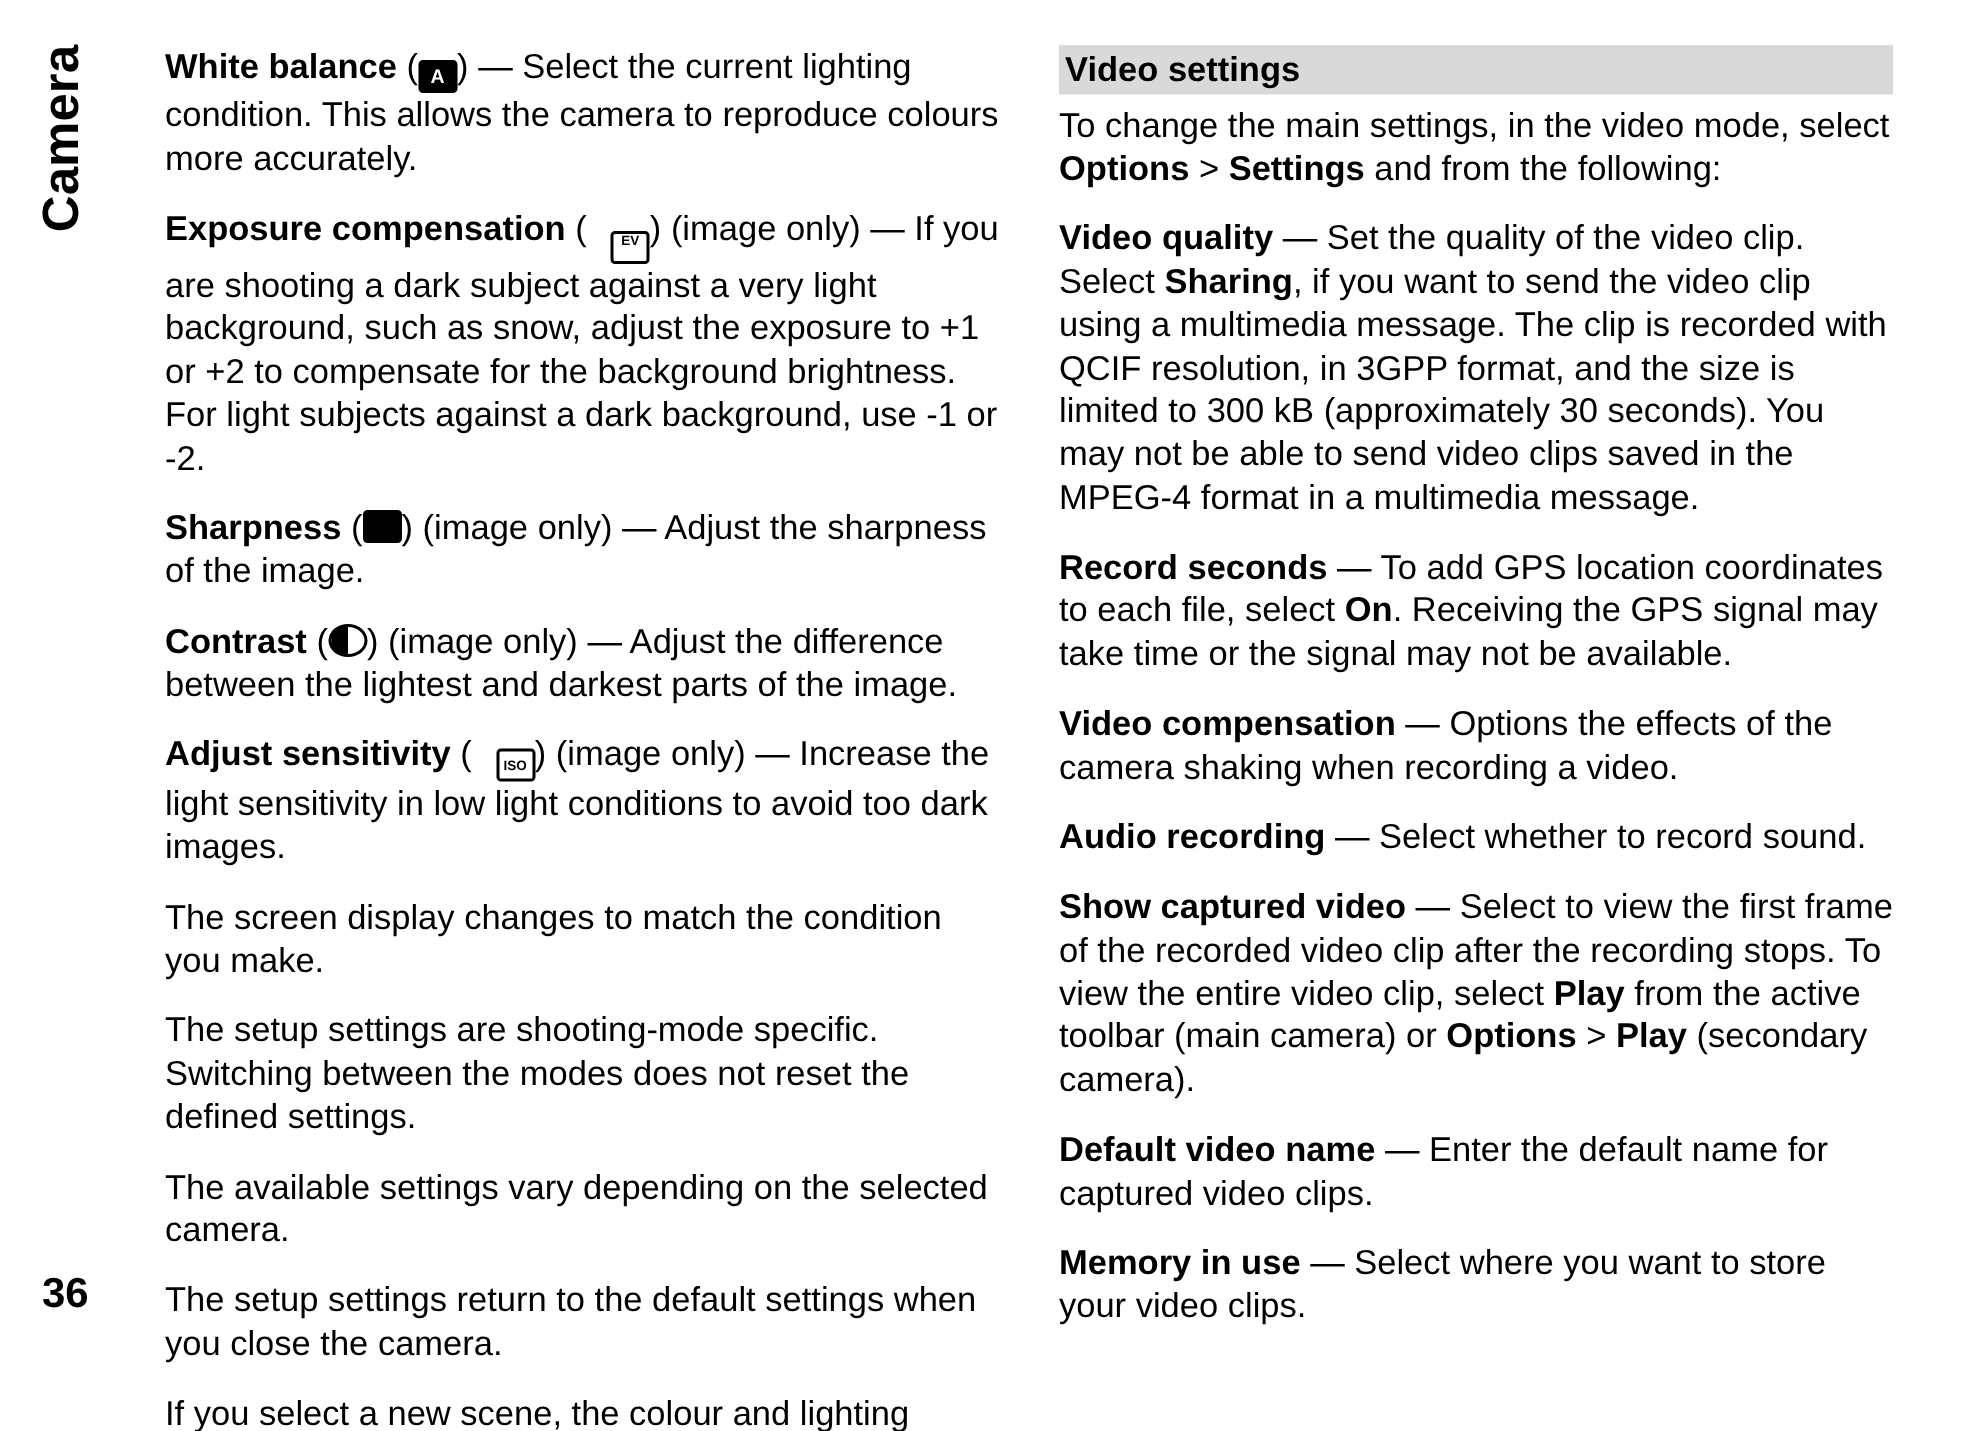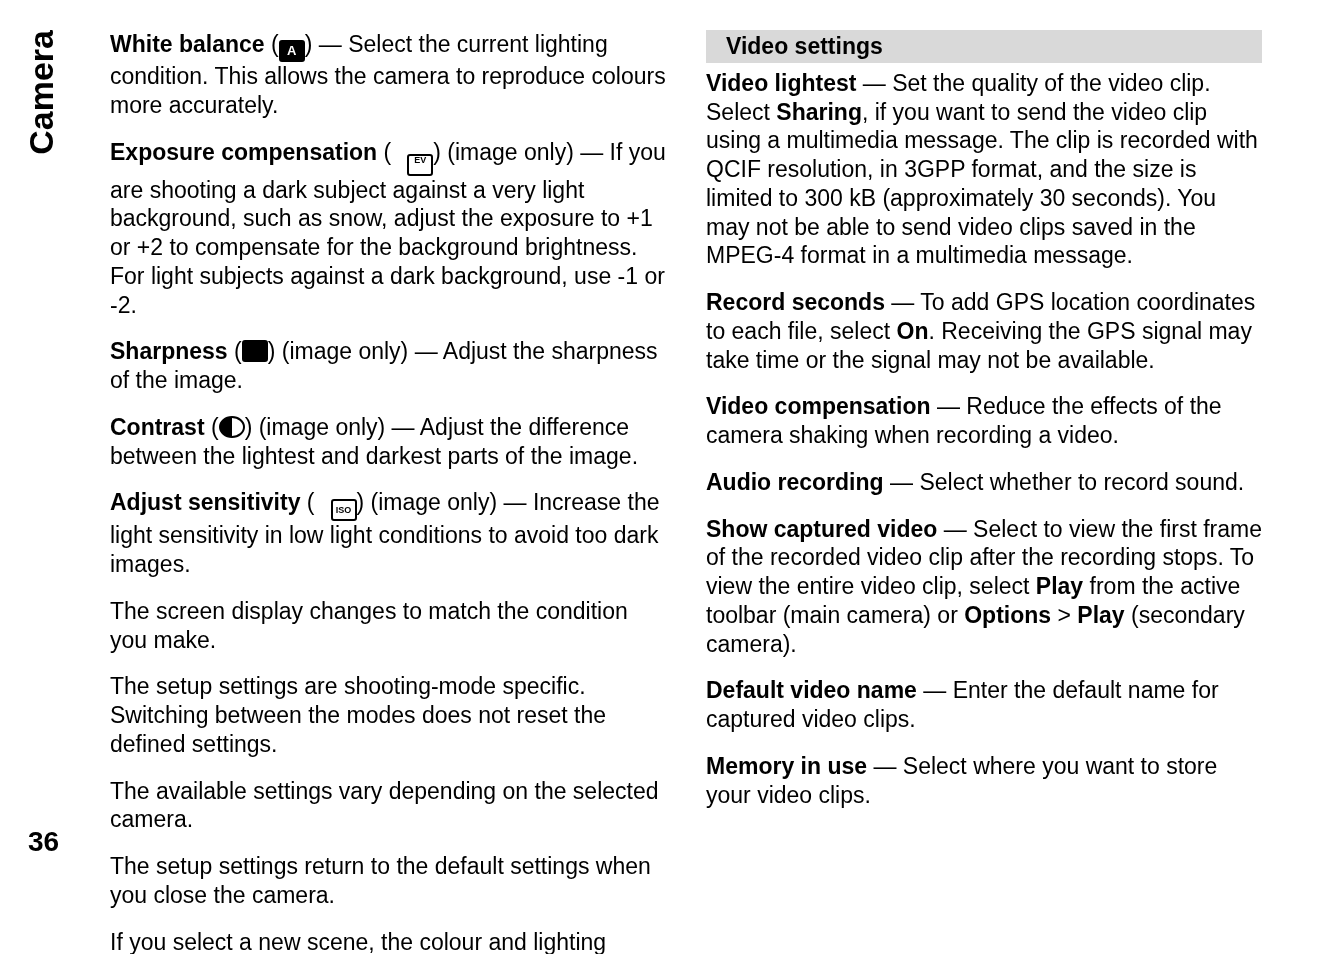--- a/index.html
+++ b/index.html
@@ -15,21 +15,21 @@
     left: 22px;
     top: 30px;
     writing-mode: vertical-rl;
     transform: rotate(180deg);
     font-weight: 700;
     font-size: 34px;
   }
   .pagenum {
     position: absolute;
     left: 28px;
-    bottom: 96px;
+    bottom: 76px;
     font-weight: 700;
     font-size: 28px;
   }
   .columns {
     display: flex;
     gap: 40px;
     margin-left: 50px;
   }
   .col {
     width: 560px;
@@ -46,21 +46,21 @@
     font-size: 13px;
     font-weight: 700;
     text-align: center;
     line-height: 18px;
     vertical-align: -3px;
   }
   .icon.filled { background: #000; color: #fff; }
   .section-header {
     background: #d9d9d9;
     font-weight: 700;
-    padding: 2px 20px;
+    padding: 2px 4px;
     margin-bottom: 6px;
   }
   b { font-weight: 700; }
 </style>
 </head>
 <body>
 
 <div class="page">
 
   <div class="sidetab">Camera</div>
@@ -105,31 +105,34 @@
       <div class="para">The available settings vary depending on the selected camera.</div>
       <div class="para">The setup settings return to the default settings when you close the camera.</div>
       <div class="para">If you select a new scene, the colour and lighting settings are replaced by the selected scene. You can change the setup settings after selecting a scene if needed.</div>
 
     </div>
 
     <div class="col">
 
       <div class="section-header">Video settings</div>
 
+      <div class="para">
+        <span>To change the main settings, in the video mode, select </span><b>Options</b><span> &gt; </span><b>Settings</b><span> and from the following:</span>
+      </div>
 
       <div class="para">
-        <b>Video lightest</b><span>  — Set the quality of the video clip. Select </span><b>Sharing</b><span>, if you want to send the video clip using a multimedia message. The clip is recorded with QCIF resolution, in 3GPP format, and the size is limited to 300 kB (approximately 30 seconds). You may not be able to send video clips saved in the MPEG-4 format in a multimedia message.</span>
+        <b>Video quality</b><span>  — Set the quality of the video clip. Select </span><b>Sharing</b><span>, if you want to send the video clip using a multimedia message. The clip is recorded with QCIF resolution, in 3GPP format, and the size is limited to 300 kB (approximately 30 seconds). You may not be able to send video clips saved in the MPEG-4 format in a multimedia message.</span>
       </div>
 
       <div class="para">
         <b>Record seconds</b><span>  — To add GPS location coordinates to each file, select </span><b>On</b><span>. Receiving the GPS signal may take time or the signal may not be available.</span>
       </div>
 
       <div class="para">
-        <b>Video compensation</b><span>  — Reduce the effects of the camera shaking when recording a video.</span>
+        <b>Video compensation</b><span>  — Options the effects of the camera shaking when recording a video.</span>
       </div>
 
       <div class="para">
         <b>Audio recording</b><span>  — Select whether to record sound.</span>
       </div>
 
 
       <div class="para">
         <b>Show captured video</b><span>  — Select to view the first frame of the recorded video clip after the recording stops. To view the entire video clip, select </span><b>Play</b><span> from the active toolbar (main camera) or </span><b>Options</b><span> &gt; </span><b>Play</b><span> (secondary camera).</span>
       </div>

